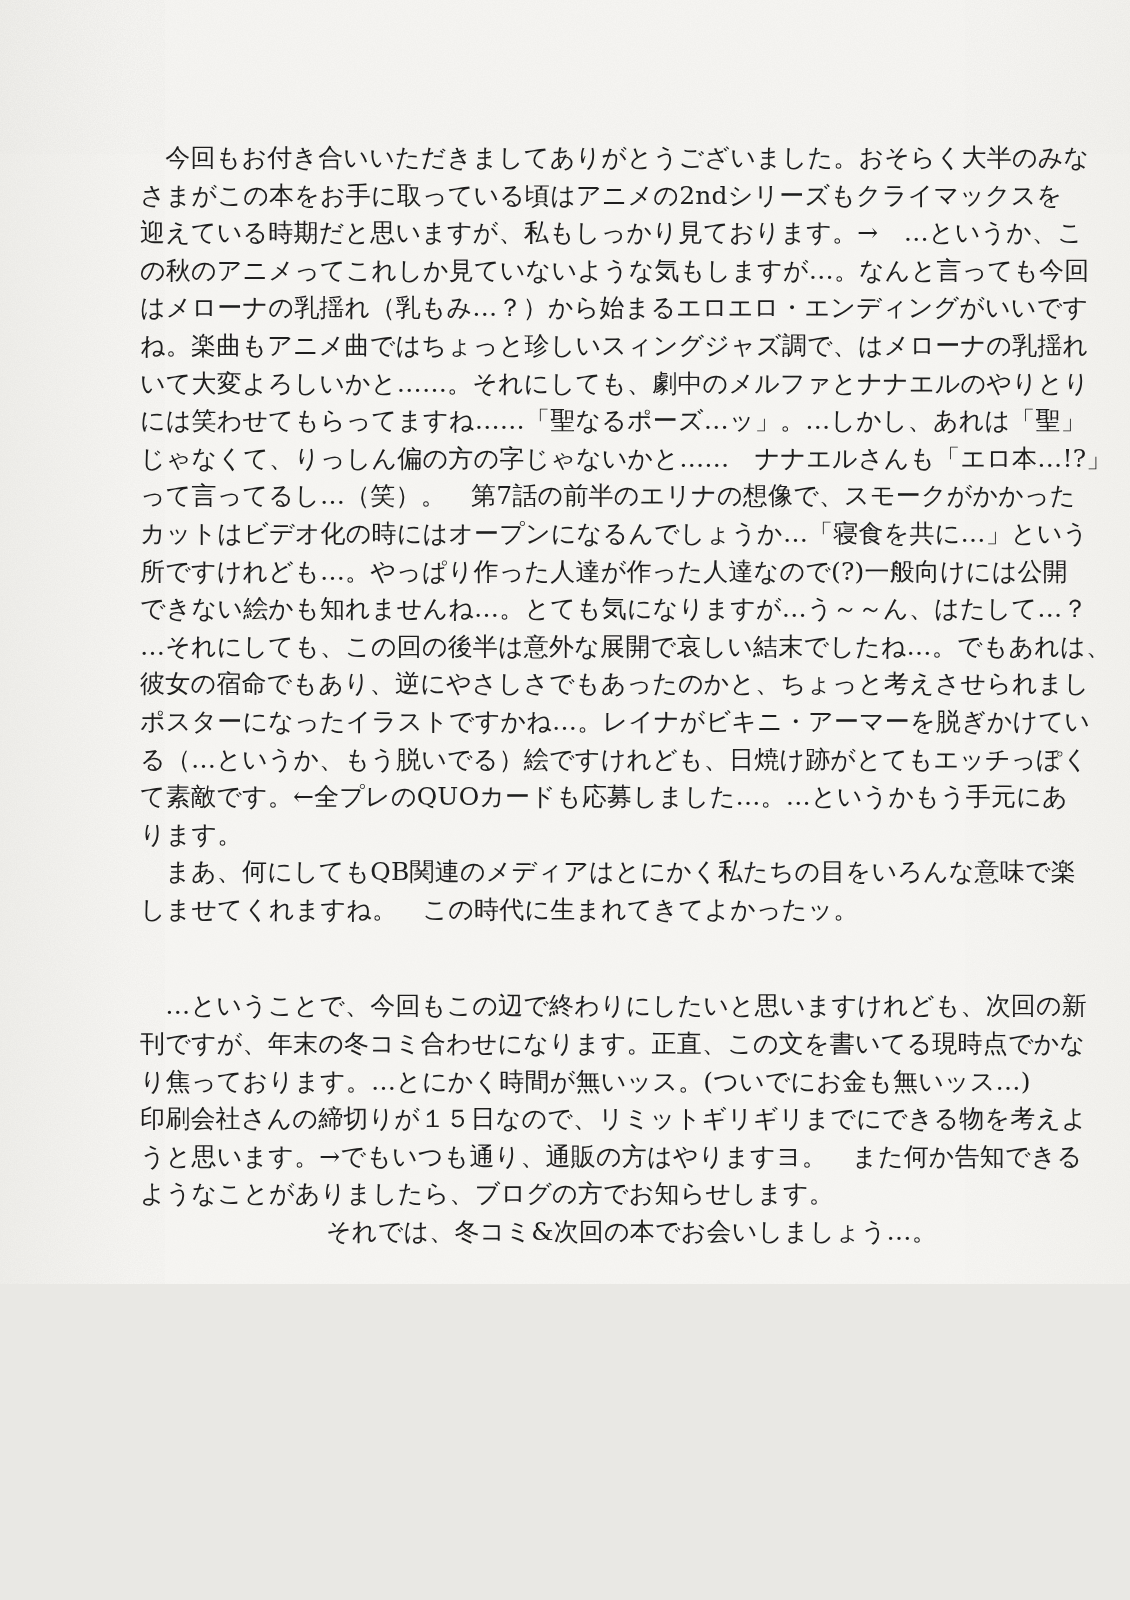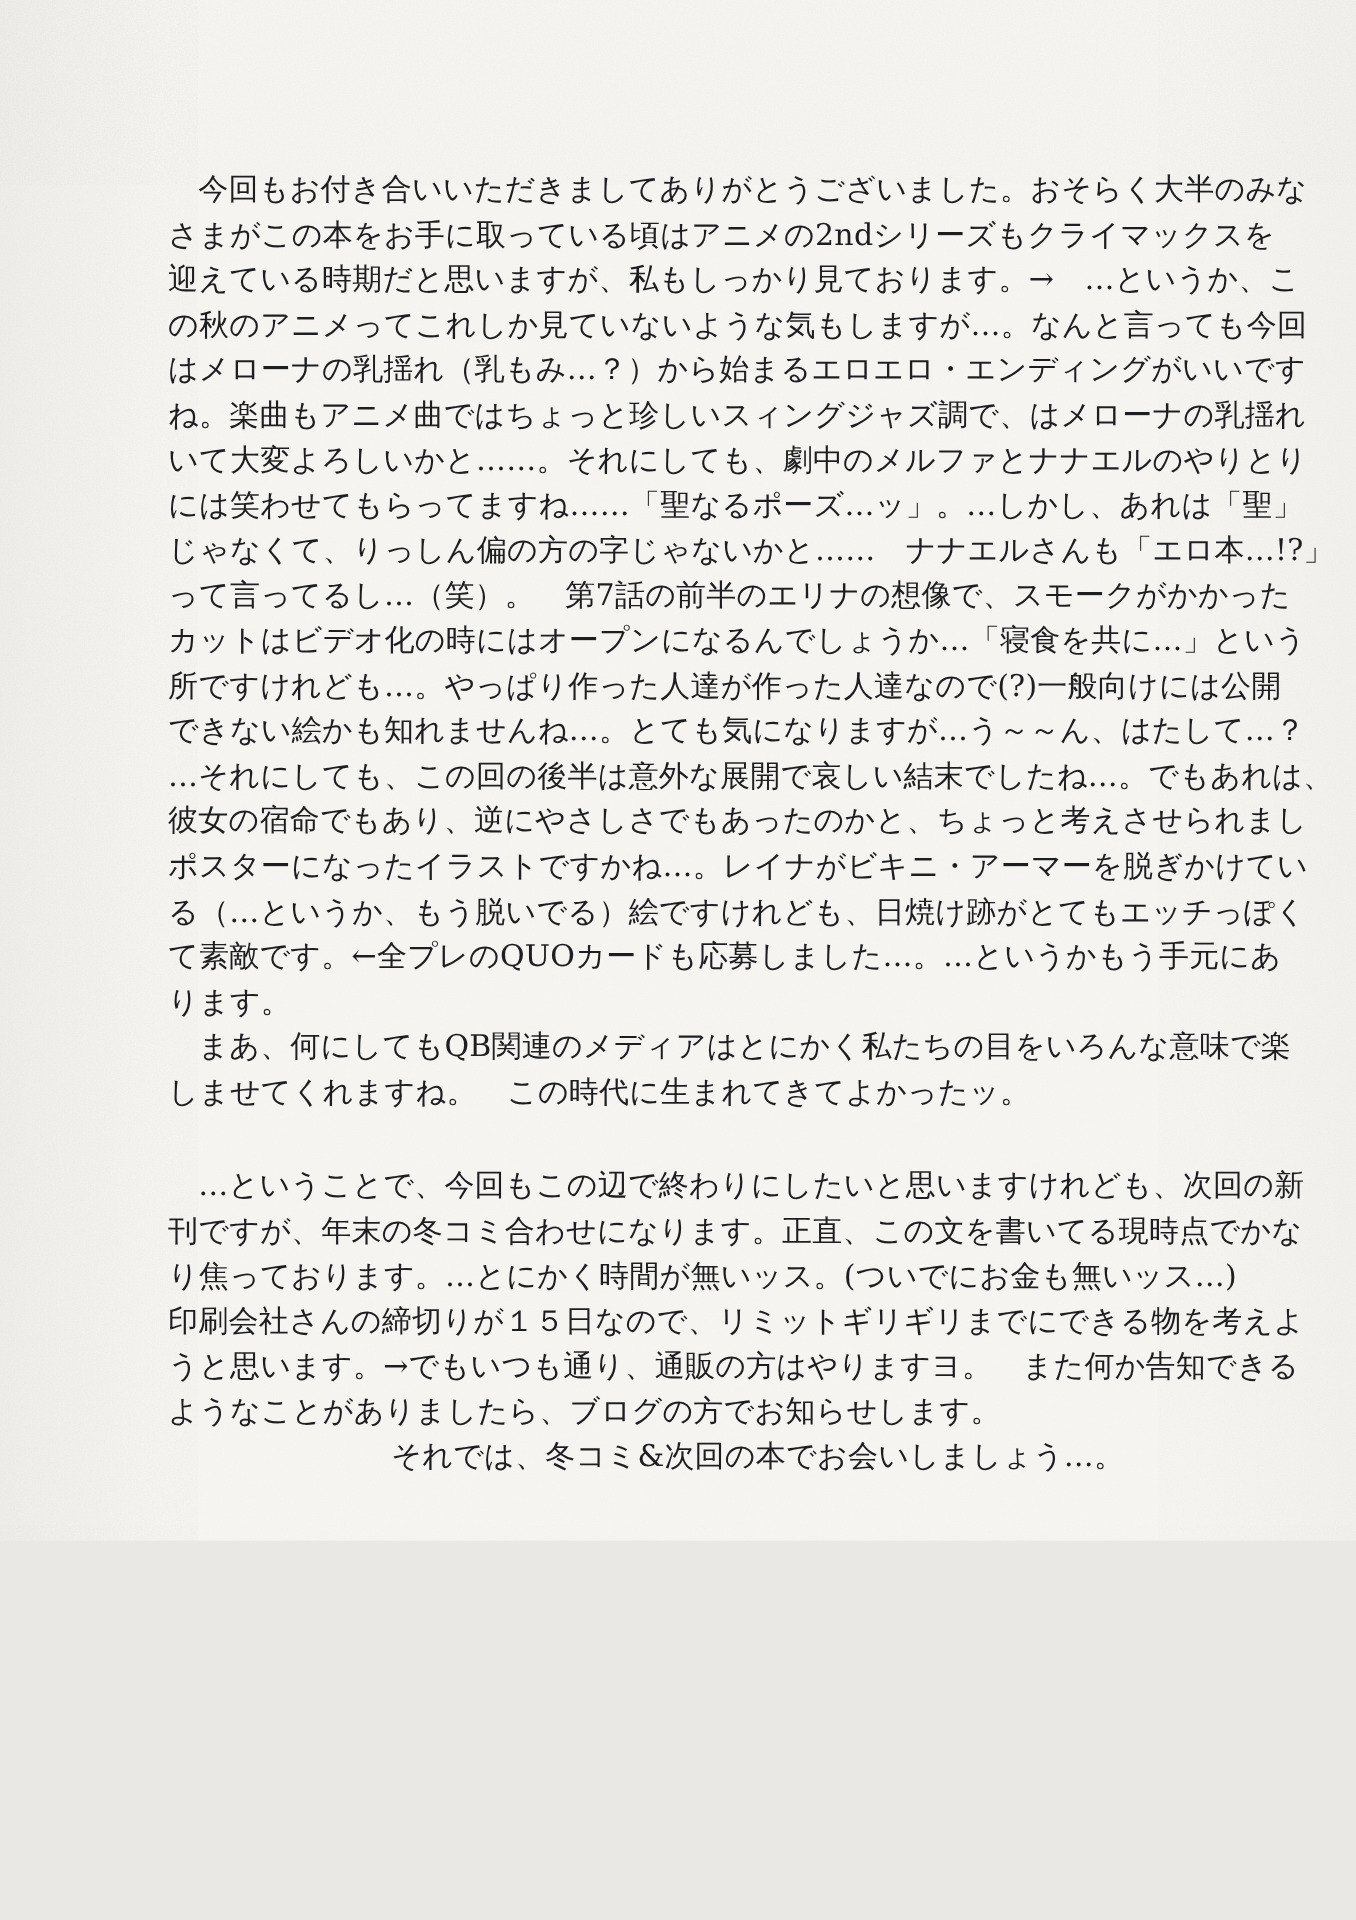--- a/index.html
+++ b/index.html
@@ -12,21 +12,21 @@
     color:#1e1e1e;
   }
   .noise-svg{position:absolute;top:0;left:0;width:1130px;height:1600px;pointer-events:none;}
   .textblock{
     position:absolute;left:140px;top:139px;width:833px;
     font-size:25px;line-height:37.6px;letter-spacing:0.2px;
     text-align:left;
   }
   .para{margin:0;}
   .para .line{white-space:pre;}
-  .para-gap{margin-top:41px;}
+  .para-gap{margin-top:59px;}
   .closing{padding-left:150px;white-space:pre;text-align:center;}
   .date-line{margin-top:58px;padding-left:490px;white-space:pre;letter-spacing:2px;}
   .author-line{margin-top:40px;padding-left:560px;white-space:pre;letter-spacing:2px;}
 </style>
 </head>
 <body>
 
 <div class="page">
 
   <svg class="noise-svg" width="1130" height="1600" xmlns="http://www.w3.org/2000/svg">

